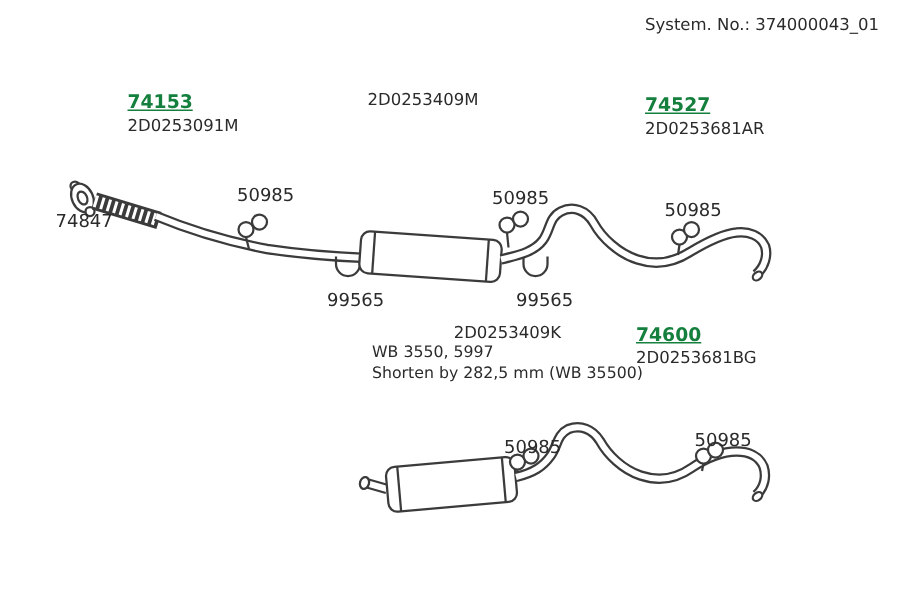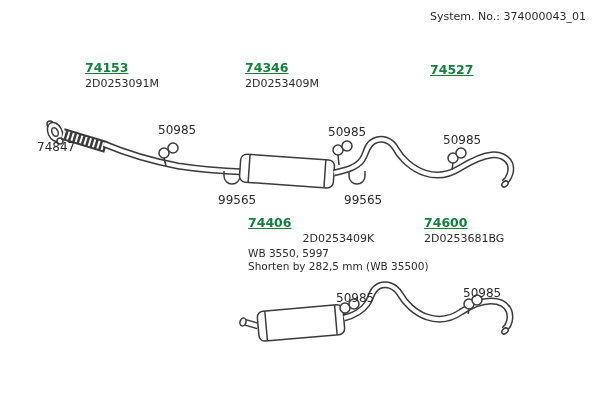--- a/index.html
+++ b/index.html
@@ -117,30 +117,29 @@
       </g>
     </g>
   </svg>
 
   <div class="part-label" style="left:85px;top:60px">
     <div class="part-no">74153</div>
     <div class="part-code">2D0253091M</div>
   </div>
 
   <div class="part-label" style="left:245px;top:60px">
-    <div class="part-no">74346</div>
     <div class="part-code">2D0253409M</div>
   </div>
 
   <div class="part-label" style="left:430px;top:62px">
     <div class="part-no">74527</div>
+    <div class="part-code">2D0253681AR</div>
   </div>
 
   <div class="part-label" style="left:248px;top:215px">
-    <div class="part-no">74406</div>
     <div class="part-code">2D0253409K</div>
     <div class="part-note">WB 3550, 5997</div>
     <div class="part-note">Shorten by 282,5 mm (WB 35500)</div>
   </div>
 
   <div class="part-label" style="left:424px;top:215px">
     <div class="part-no">74600</div>
     <div class="part-code">2D0253681BG</div>
   </div>
 

